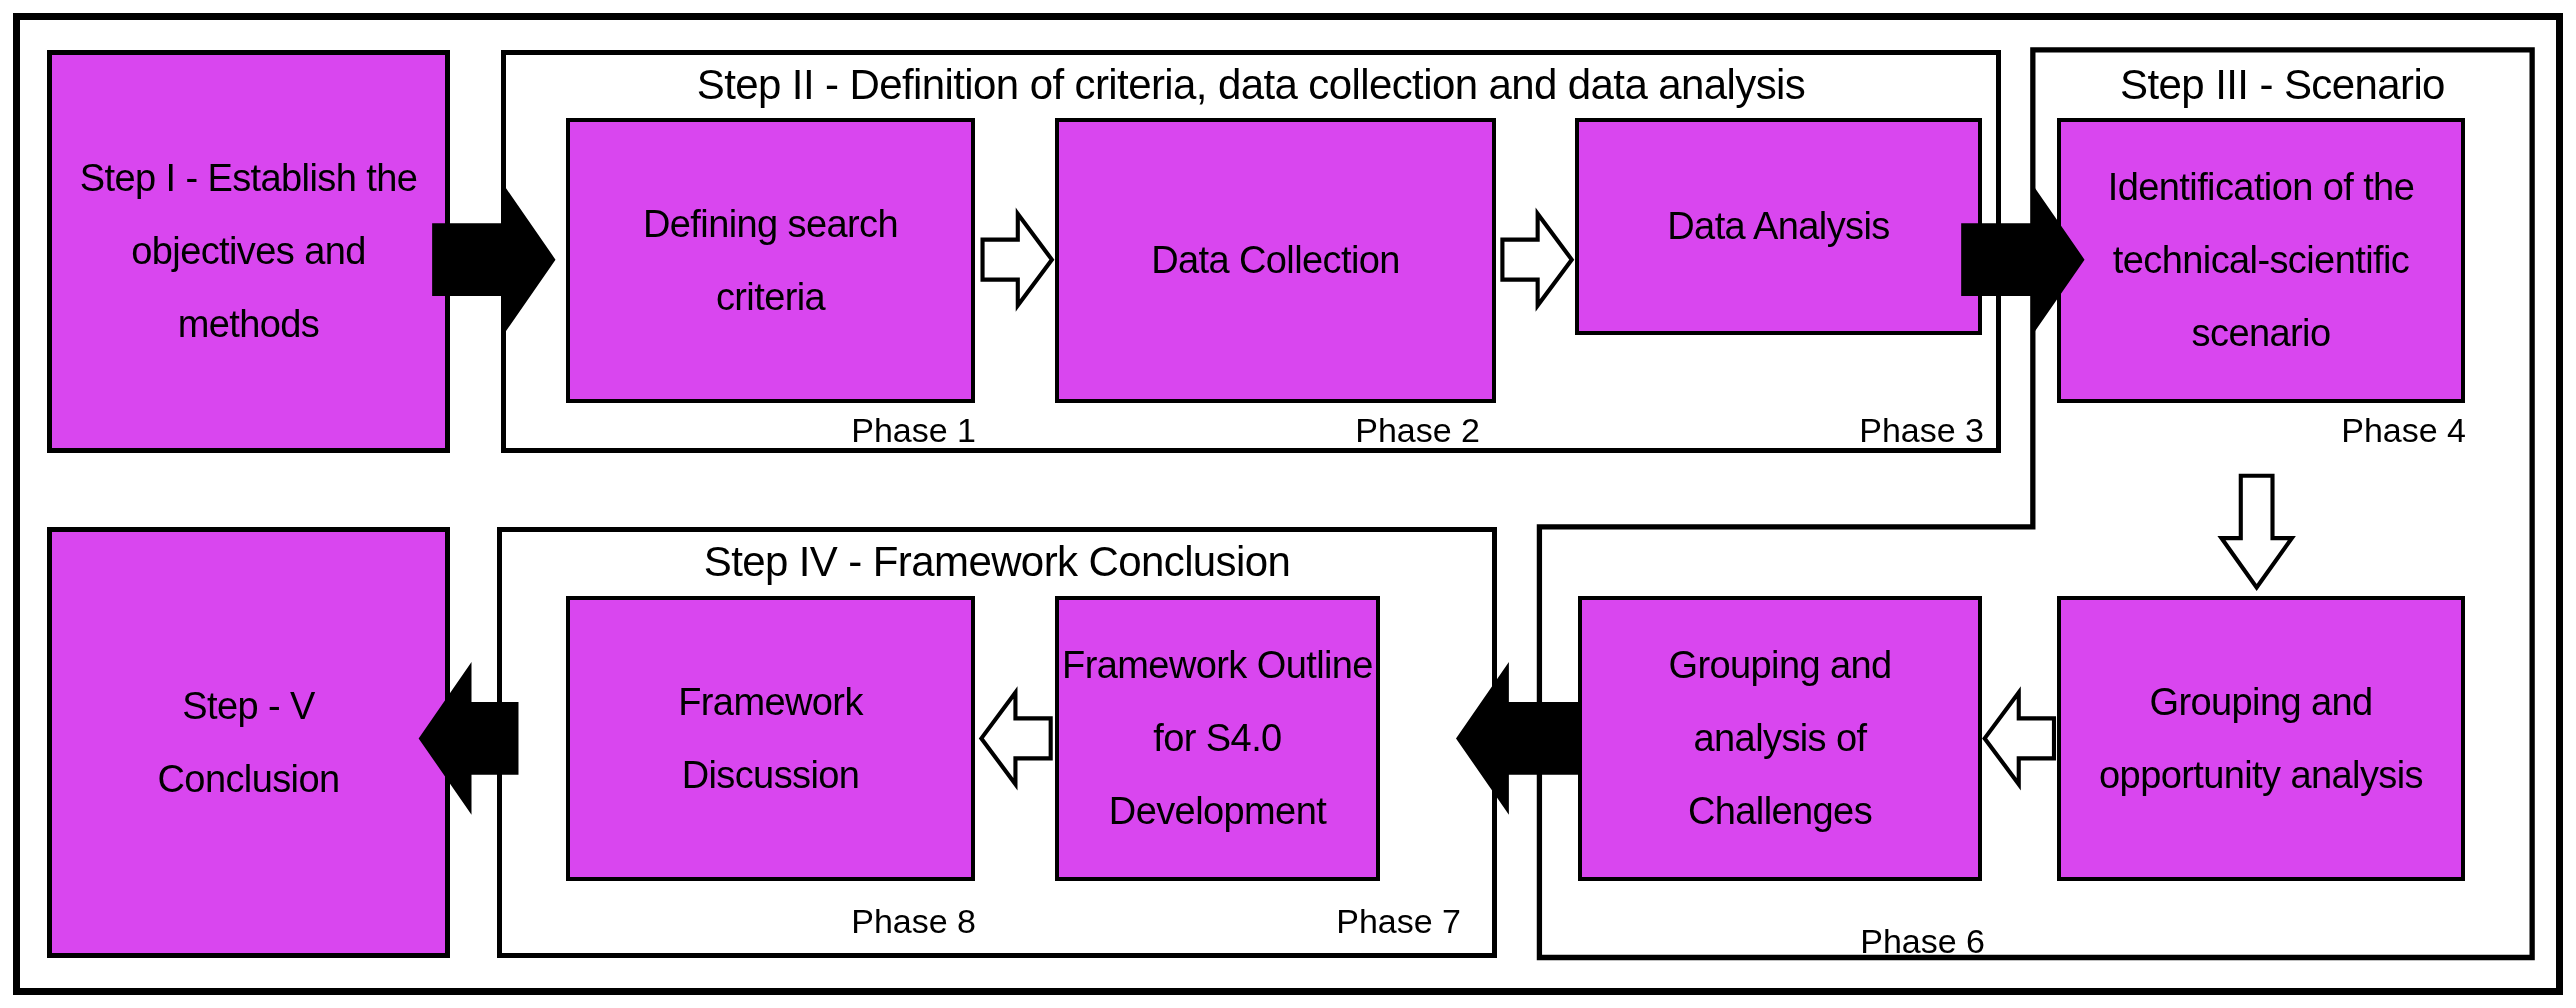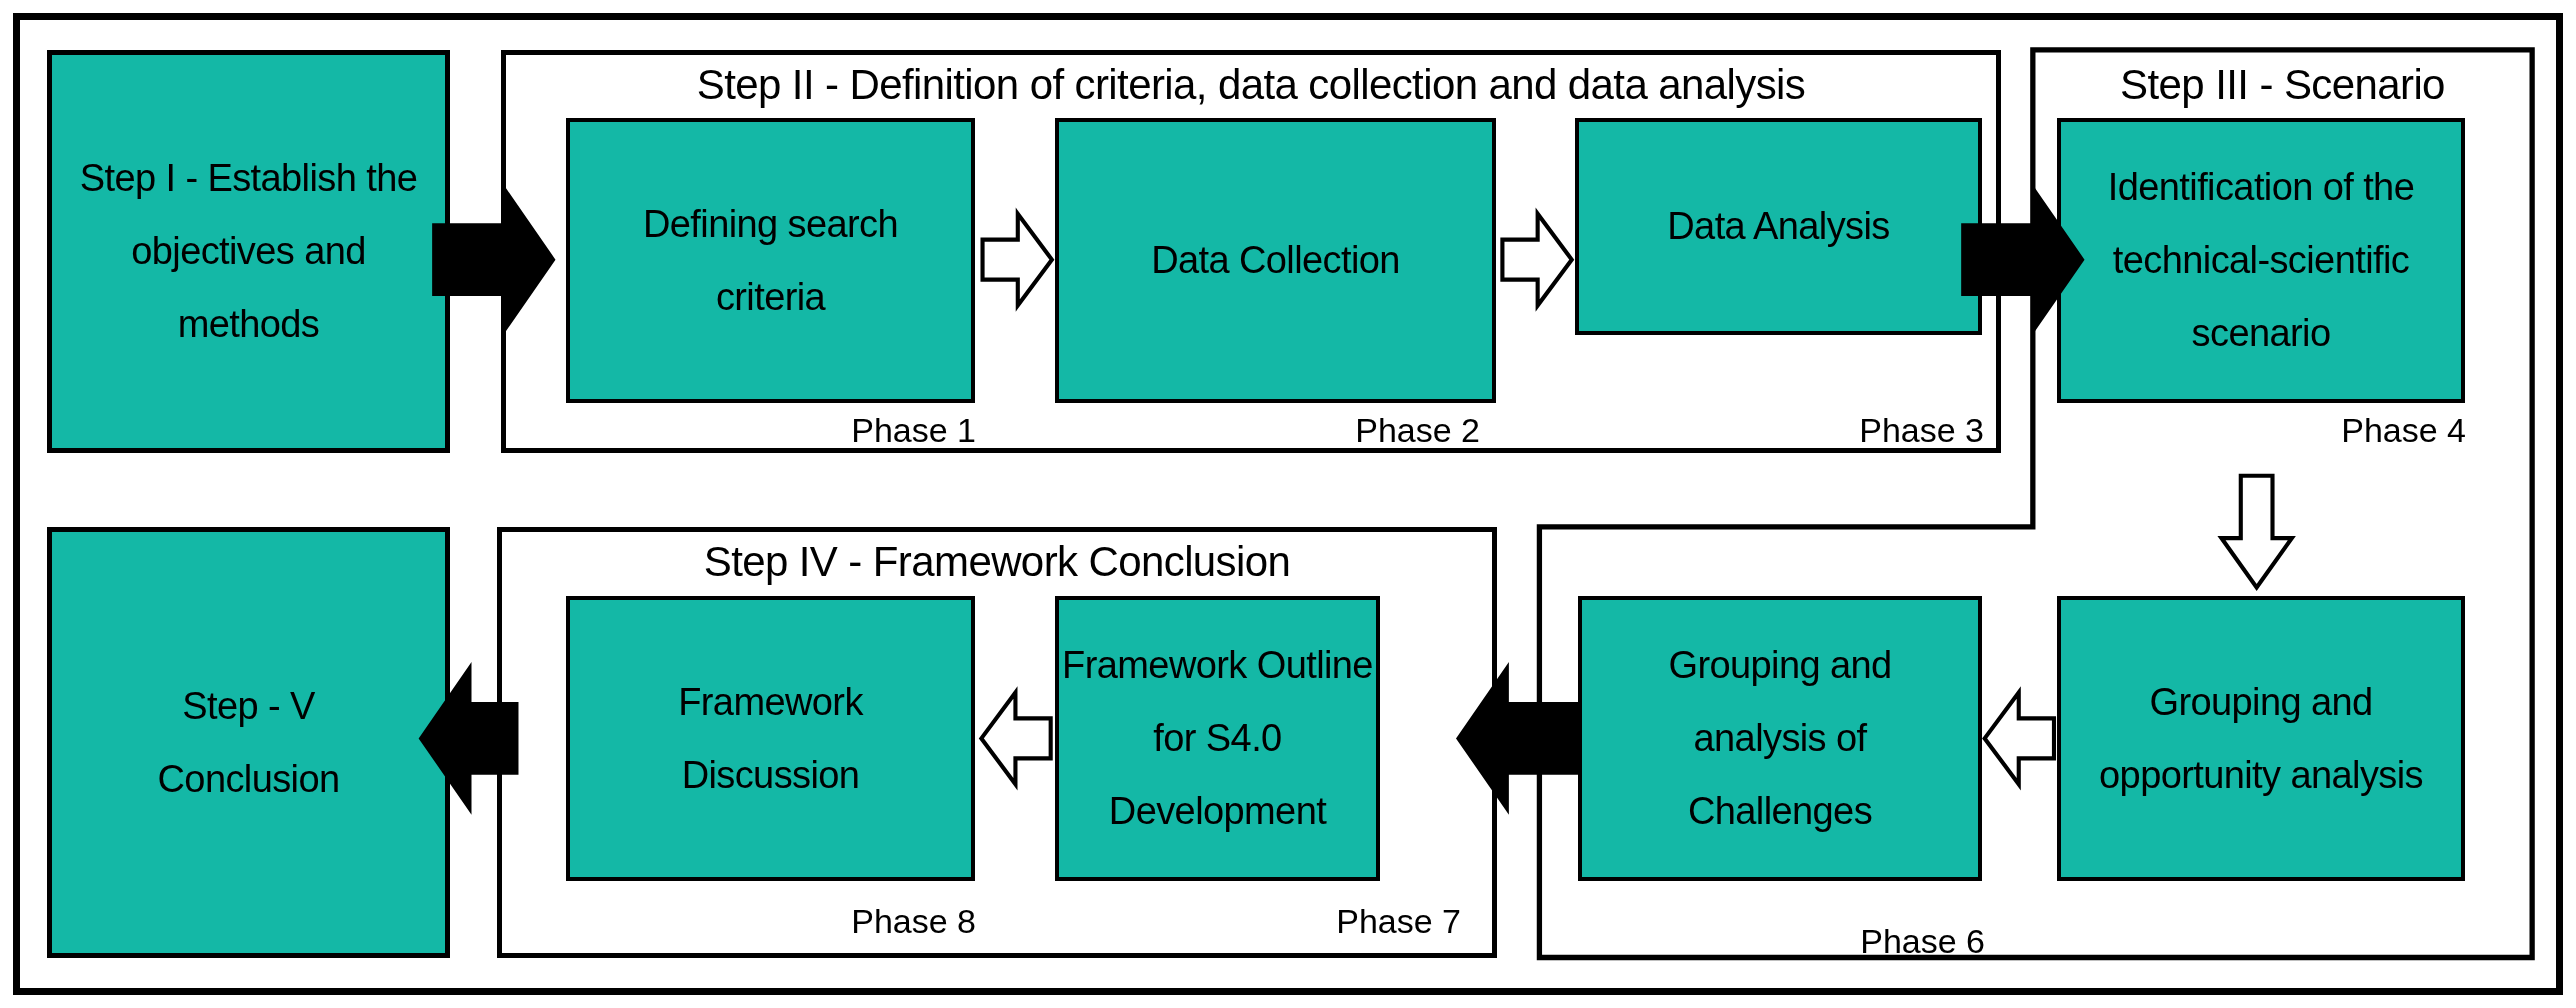--- a/index.html
+++ b/index.html
@@ -12,21 +12,21 @@
     width: 2576px;
     height: 1008px;
     background: #ffffff;
     font-family: "Liberation Sans", sans-serif;
     color: #000000;
     overflow: hidden;
   }
   .box {
     position: absolute;
     box-sizing: border-box;
-    background: #14b8a6;
+    background: #d946ef;
     display: flex;
     align-items: center;
     justify-content: center;
     text-align: center;
   }
   .b12 { border: 7px solid #000000; }
   .b9  { border: 5.3px solid #000000; }
   .b7  { border: 4.1px solid #000000; }
   .nofill { background: transparent; }
   .lines {

